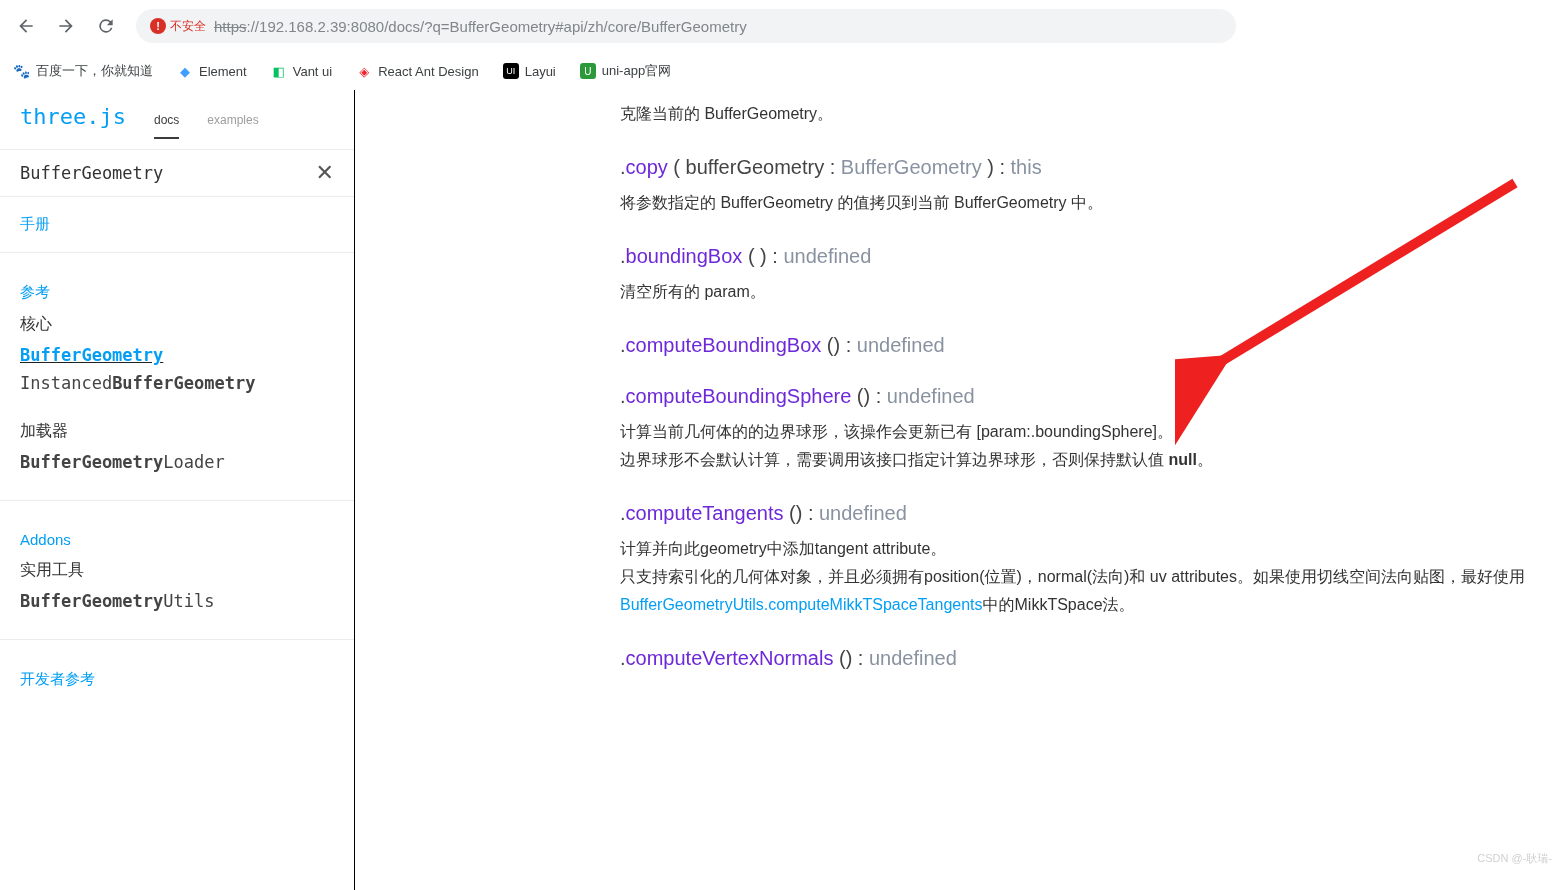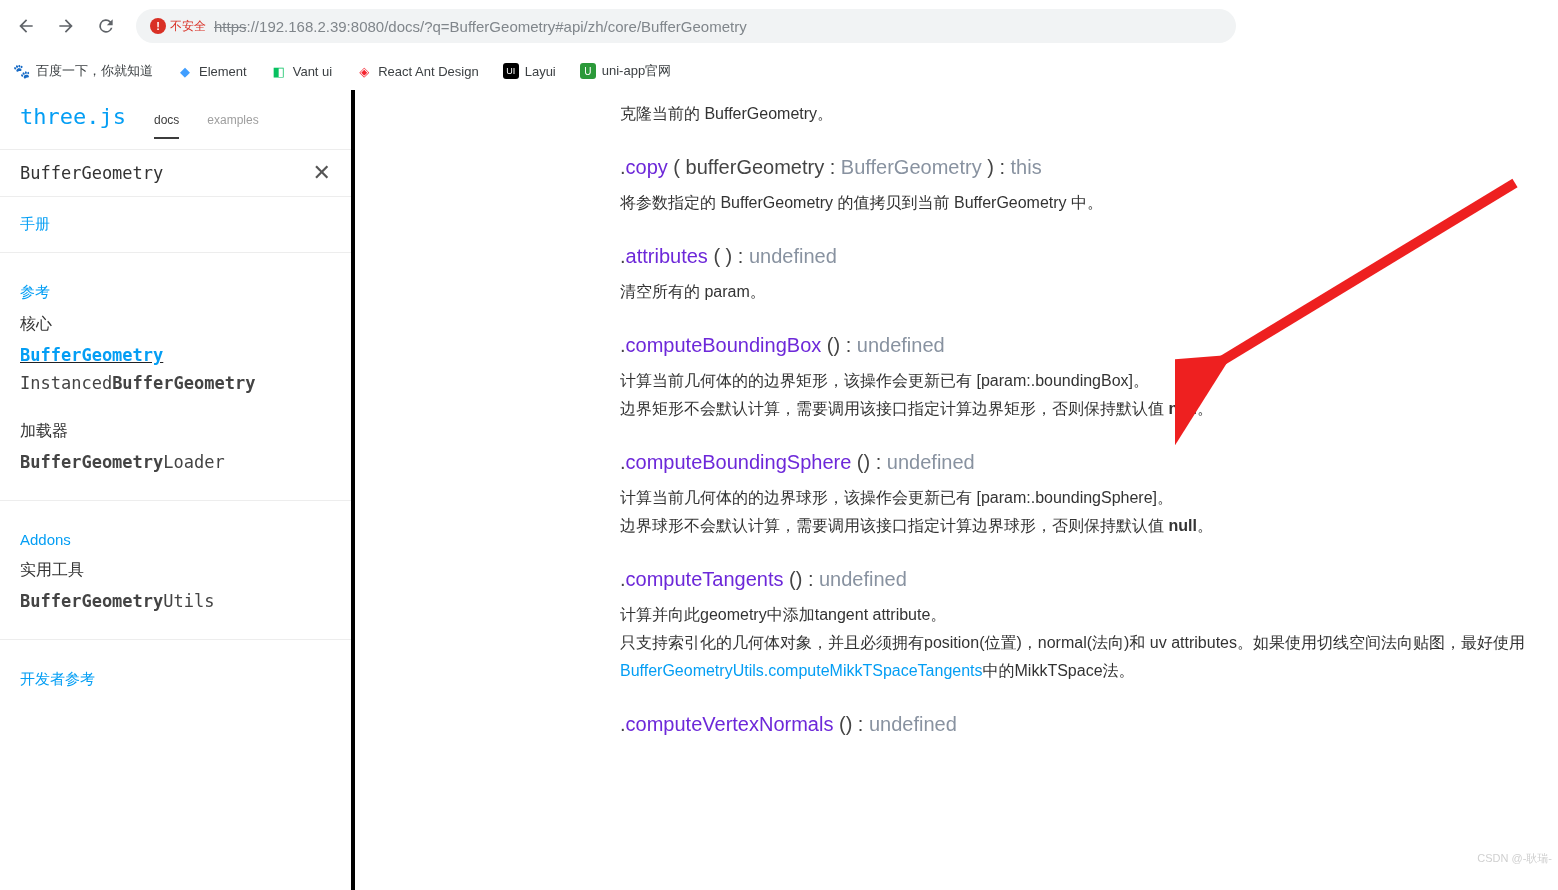--- a/index.html
+++ b/index.html
@@ -10,21 +10,21 @@
 .addr-bar { flex:1; height:34px; background:#f1f3f4; border-radius:17px; margin-left:8px; margin-right:8px; display:flex; align-items:center; padding:0 14px; gap:8px; max-width:1100px; }
 .insecure { display:flex; align-items:center; gap:4px; color:#d93025; font-size:12px; }
 .insecure-ico { width:16px; height:16px; background:#d93025; border-radius:50%; display:flex; align-items:center; justify-content:center; color:#fff; font-size:11px; font-weight:bold; }
 .url { font-size:15px; color:#202124; white-space:nowrap; }
 .url .proto { color:#80868b; text-decoration:line-through; }
 .url .proto2 { color:#80868b; }
 .bookmarks { height:38px; display:flex; align-items:center; padding:0 14px; gap:24px; background:#fff; font-size:13px; color:#3c4043; }
 .bm { display:flex; align-items:center; gap:6px; cursor:pointer; }
 .bm-ico { width:16px; height:16px; display:flex; align-items:center; justify-content:center; border-radius:3px; }
 .page { display:flex; height:calc(100% - 90px); }
-.sidebar { width:355px; border-right:4px solid #000000; padding:0 0 20px 0; overflow-y:auto; }
+.sidebar { width:355px; border-right:1px solid #000000; padding:0 0 20px 0; overflow-y:auto; }
 .side-head { display:flex; align-items:baseline; padding:14px 20px 4px 20px; gap:28px; }
 .logo { font-family: "Consolas", monospace; font-size:22px; color:#049EF4; font-weight:500; }
 .tabs { display:flex; gap:28px; font-size:12px; }
 .tab { padding:6px 0 10px 0; color:#9e9e9e; cursor:pointer; }
 .tab.active { color:#3c3c3c; border-bottom:2px solid #3c3c3c; }
 .search-row { display:flex; align-items:center; padding:10px 20px; border-bottom:1px solid #ededed; border-top:1px solid #ededed; margin-top:6px; }
 .search-row input { flex:1; border:none; outline:none; font-family:"Consolas",monospace; font-size:17px; color:#333; background:transparent; }
 .clear { font-size:22px; color:#555; cursor:pointer; }
 .sec-link { display:block; padding:18px 20px 6px 20px; font-size:15px; color:#049EF4; }
 .hr { height:1px; background:#ededed; margin:12px 0; }
@@ -132,25 +132,24 @@
     <span class="sec-link">开发者参考</span>
   </div>
 
   <div class="content">
     <div class="doc">
       <div class="desc" style="margin-top:10px">克隆当前的 BufferGeometry。</div>
 
       <div class="method"><span class="dot">.</span><span class="name">copy</span><span class="paren"> ( </span><span class="param">bufferGeometry : </span><span class="type">BufferGeometry</span><span class="paren"> ) : </span><span class="type">this</span></div>
       <div class="desc">将参数指定的 BufferGeometry 的值拷贝到当前 BufferGeometry 中。</div>
 
-      <div class="method"><span class="dot">.</span><span class="name">attributes</span><span class="paren"> ( ) : </span><span class="type">undefined</span></div>
+      <div class="method"><span class="dot">.</span><span class="name">boundingBox</span><span class="paren"> ( ) : </span><span class="type">undefined</span></div>
       <div class="desc">清空所有的 param。</div>
 
       <div class="method"><span class="dot">.</span><span class="name">computeBoundingBox</span><span class="paren"> () : </span><span class="type">undefined</span></div>
-      <div class="desc"><span>计算当前几何体的的边界矩形，该操作会更新已有 [param:.boundingBox]。</span><br><span>边界矩形不会默认计算，需要调用该接口指定计算边界矩形，否则保持默认值 </span><b>null</b><span>。</span></div>
 
       <div class="method"><span class="dot">.</span><span class="name">computeBoundingSphere</span><span class="paren"> () : </span><span class="type">undefined</span></div>
       <div class="desc"><span>计算当前几何体的的边界球形，该操作会更新已有 [param:.boundingSphere]。</span><br><span>边界球形不会默认计算，需要调用该接口指定计算边界球形，否则保持默认值 </span><b>null</b><span>。</span></div>
 
       <div class="method"><span class="dot">.</span><span class="name">computeTangents</span><span class="paren"> () : </span><span class="type">undefined</span></div>
       <div class="desc"><span>计算并向此geometry中添加tangent attribute。</span><br><span>只支持索引化的几何体对象，并且必须拥有position(位置)，normal(法向)和 uv attributes。如果使用切线空间法向贴图，最好使用</span><a href="#">BufferGeometryUtils.computeMikkTSpaceTangents</a><span>中的MikkTSpace法。</span></div>
 
       <div class="method" style="margin-bottom:0"><span class="dot">.</span><span class="name">computeVertexNormals</span><span class="paren"> () : </span><span class="type">undefined</span></div>
     </div>
 

